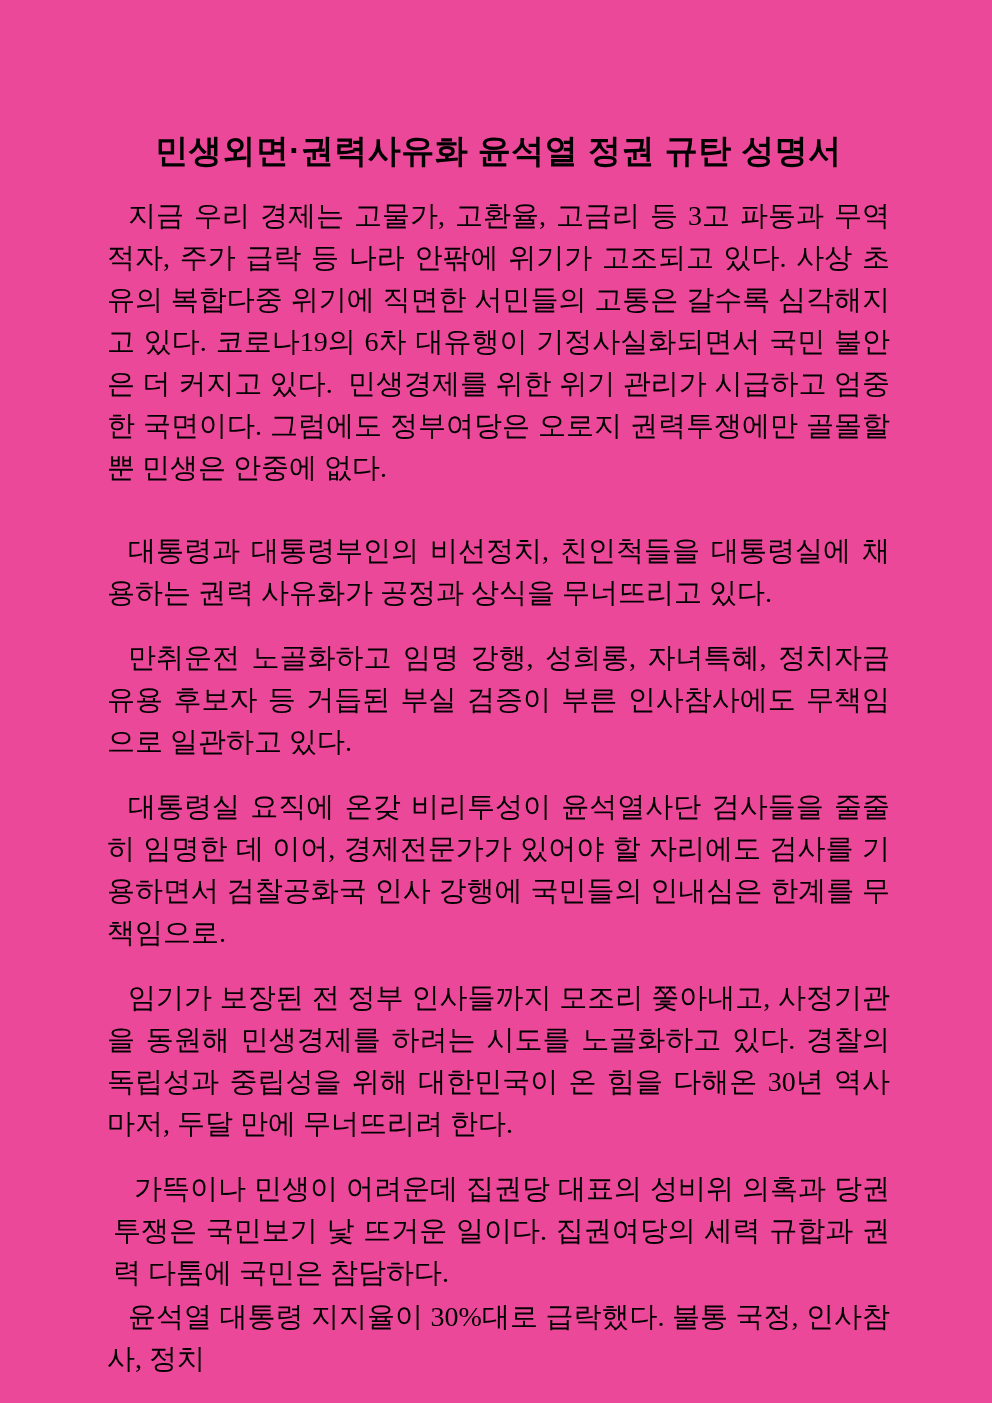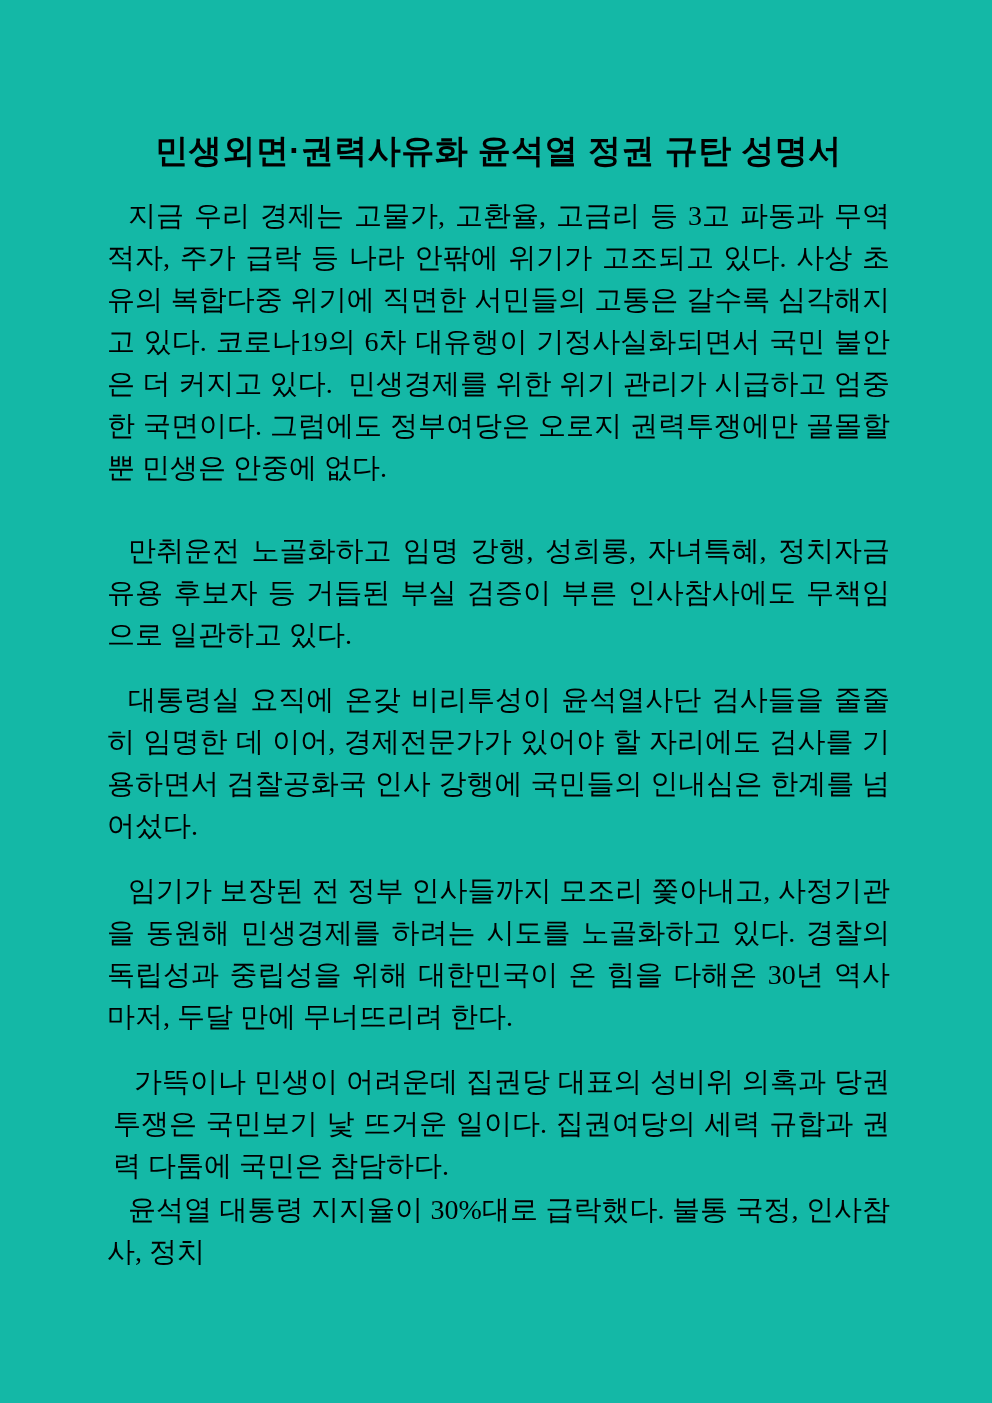--- a/index.html
+++ b/index.html
@@ -5,21 +5,21 @@
   html, body {
     margin: 0;
     padding: 0;
     background: #ffffff;
   }
   .page {
     position: relative;
     width: 992px;
     height: 1403px;
     margin: 0 auto;
-    background: #14b8a6;
+    background: #ec4899;
     color: #000000;
     box-sizing: border-box;
     padding: 131px 102px 0 107px;
     overflow: hidden;
   }
   .doc-title {
     font-family: "Liberation Sans", "DejaVu Sans", sans-serif;
     font-weight: 700;
     font-size: 33px;
     line-height: 40px;
@@ -53,23 +53,24 @@
   }
 </style>
 </head>
 <body>
 
 <article class="page">
   <h1 class="doc-title">민생외면·권력사유화 윤석열 정권 규탄 성명서</h1>
 
   <p class="para para--big-gap">지금 우리 경제는 고물가, 고환율, 고금리 등 3고 파동과 무역 적자, 주가 급락 등 나라 안팎에 위기가 고조되고 있다. 사상 초유의 복합다중 위기에 직면한 서민들의 고통은 갈수록 심각해지고 있다. 코로나19의 6차 대유행이 기정사실화되면서 국민 불안은 더 커지고 있다.  민생경제를 위한 위기 관리가 시급하고 엄중한 국면이다. 그럼에도 정부여당은 오로지 권력투쟁에만 골몰할 뿐 민생은 안중에 없다.</p>
 
+  <p class="para">대통령과 대통령부인의 비선정치, 친인척들을 대통령실에 채용하는 권력 사유화가 공정과 상식을 무너뜨리고 있다.</p>
 
   <p class="para">만취운전 노골화하고 임명 강행, 성희롱, 자녀특혜, 정치자금 유용 후보자 등 거듭된 부실 검증이 부른 인사참사에도 무책임으로 일관하고 있다.</p>
 
-  <p class="para">대통령실 요직에 온갖 비리투성이 윤석열사단 검사들을 줄줄히 임명한 데 이어, 경제전문가가 있어야 할 자리에도 검사를 기용하면서 검찰공화국 인사 강행에 국민들의 인내심은 한계를 넘어섰다.</p>
+  <p class="para">대통령실 요직에 온갖 비리투성이 윤석열사단 검사들을 줄줄히 임명한 데 이어, 경제전문가가 있어야 할 자리에도 검사를 기용하면서 검찰공화국 인사 강행에 국민들의 인내심은 한계를 무책임으로.</p>
 
   <p class="para">임기가 보장된 전 정부 인사들까지 모조리 쫓아내고, 사정기관을 동원해 민생경제를 하려는 시도를 노골화하고 있다. 경찰의 독립성과 중립성을 위해 대한민국이 온 힘을 다해온 30년 역사마저, 두달 만에 무너뜨리려 한다.</p>
 
   <p class="para para--tight-gap">가뜩이나 민생이 어려운데 집권당 대표의 성비위 의혹과 당권투쟁은 국민보기 낯 뜨거운 일이다. 집권여당의 세력 규합과 권력 다툼에 국민은 참담하다.</p>
 
   <p class="para para--last">윤석열 대통령 지지율이 30%대로 급락했다. 불통 국정, 인사참사, 정치</p>
 </article>
 
 </body></html>

